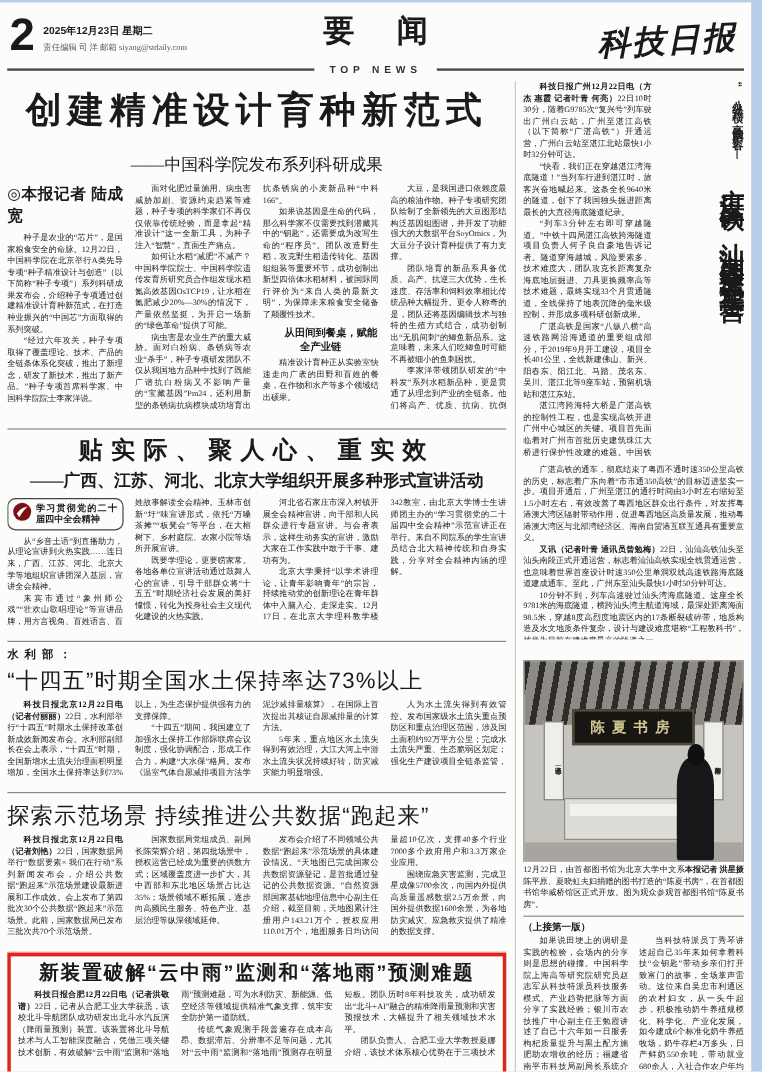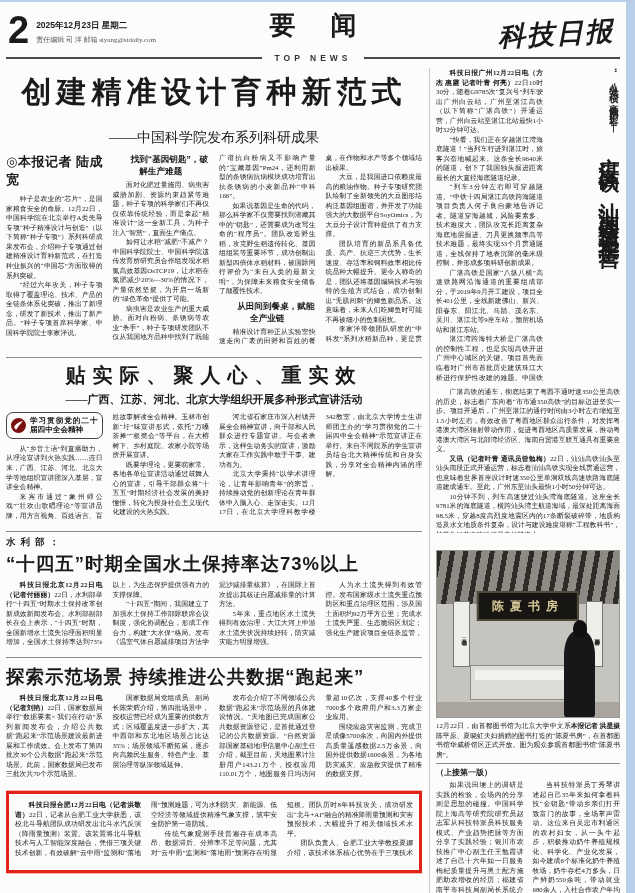--- a/index.html
+++ b/index.html
@@ -34,31 +34,31 @@
          margin:4px 0 3px 0 !important;text-align:center;}
   .by{font-weight:bold;text-indent:0 !important;margin-bottom:5px !important;font-size:13px;}
   
   .a1-head{font-family:"Liberation Sans",sans-serif;font-weight:bold;font-size:30px;letter-spacing:5px;
            text-align:center;margin-top:4px;}
   .a1-sub{font-weight:normal;font-size:14px;text-align:center;margin:16px 0 6px 0;}
   .a1-body{height:198px;column-count:4;column-gap:10px;column-fill:auto;}
   
   .a2{border-top:1px solid #8a8a8a;margin-top:6px;padding-top:4px;}
   .a2-head{font-family:"Liberation Sans",sans-serif;font-weight:bold;font-size:20px;letter-spacing:7px;text-align:center;}
-  .a2-sub{font-weight:bold;font-size:11px;text-align:center;margin:3px 0 5px 0;}
+  .a2-sub{font-weight:bold;font-size:14px;text-align:center;margin:3px 0 5px 0;}
   .a2-body{height:114px;column-count:4;column-gap:10px;column-fill:auto;}
-  .badge{border:1.2px solid #444;border-radius:7px;padding:3px 4px;display:flex;align-items:center;
+  .badge{border:1.2px solid #444;border-radius:7px;padding:3px 4px;display:flex;align-items:flex-start;
          margin-bottom:5px;break-inside:avoid;}
   .badge-ic{flex:0 0 15px;height:15px;border-radius:50%;background:#7a1010;position:relative;margin-right:4px;}
   .badge-ic svg{position:absolute;left:2px;top:2px;}
   .badge-tx{font-family:"Liberation Sans",sans-serif;font-weight:bold;font-size:7.6px;line-height:1.25;}
   
   .nb{border-top:1px solid #8a8a8a;margin-top:5px;padding-top:4px;}
   .kicker{font-family:"Liberation Sans",sans-serif;font-weight:bold;font-size:9.5px;letter-spacing:5px;}
-  .nb-head{font-family:"Liberation Sans",sans-serif;font-weight:bold;font-size:18.5px;letter-spacing:1px;margin:2px 0 4px 0;}
+  .nb-head{font-family:"Liberation Sans",sans-serif;font-weight:normal;font-size:18.5px;letter-spacing:1px;margin:2px 0 4px 0;}
   .nb3-body{height:72px;column-count:4;column-gap:10px;column-fill:auto;}
   .nb4-body{height:92px;column-count:4;column-gap:10px;column-fill:auto;}
   
   .redbox{border:3.5px solid #e2231a;margin-top:6px;padding:3px 6px 4px 6px;box-shadow:0 0 0 1px #f6b5b0;}
   .red-head{font-family:"Liberation Sans",sans-serif;font-weight:bold;font-size:16.5px;letter-spacing:1.5px;text-align:center;}
   .red-body{height:66px;column-count:3;column-gap:10px;column-fill:auto;margin-top:3px;}
   
   .gz-row{display:flex;height:314px;overflow:hidden;}
   .gz-txt{flex:1;}
   .gz-vert{flex:0 0 72px;margin-left:5px;writing-mode:vertical-rl;display:flex;align-items:flex-start;}
@@ -117,21 +117,20 @@
 
     <div class="colL">
 
       <div>
         <div class="a1-head">创建精准设计育种新范式</div>
         <div class="a1-sub">——中国科学院发布系列科研成果</div>
         <div class="a1-body body-txt">
           <p class="by">◎本报记者 陆成宽</p>
           <p>种子是农业的“芯片”，是国家粮食安全的命脉。12月22日，中国科学院在北京举行A类先导专项“种子精准设计与创造”（以下简称“种子专项”）系列科研成果发布会，介绍种子专项通过创建精准设计育种新范式，在打造种业振兴的“中国芯”方面取得的系列突破。</p>
           <p>“经过六年攻关，种子专项取得了覆盖理论、技术、产品的全链条体系化突破，推出了新理念，研发了新技术，推出了新产品。”种子专项首席科学家、中国科学院院士李家洋说。</p>
-          <p class="insub">找到“基因钥匙”，破解生产难题</p>
           <p>面对化肥过量施用、病虫害威胁加剧、资源约束趋紧等难题，种子专项的科学家们不再仅仅依靠传统经验，而是拿起“精准设计”这一全新工具，为种子注入“智慧”，直面生产痛点。</p>
           <p>如何让水稻“减肥”不减产？中国科学院院士、中国科学院遗传发育所研究员合作组发现水稻氮高效基因OsTCP19，让水稻在氮肥减少20%—30%的情况下，产量依然坚挺，为开启一场新的“绿色革命”提供了可能。</p>
           <p>病虫害是农业生产的重大威胁。面对白粉病、条锈病等农业“杀手”，种子专项研发团队不仅从我国地方品种中找到了既能广谱抗白粉病又不影响产量的“宝藏基因”Pm24，还利用新型的条锈病抗病模块成功培育出抗条锈病的小麦新品种“中科166”。</p>
           <p>如果说基因是生命的代码，那么科学家不仅需要找到潜藏其中的“钥匙”，还需要成为改写生命的“程序员”。团队改造野生稻，攻克野生稻遗传转化、基因组组装等重要环节，成功创制出新型四倍体水稻材料，被国际同行评价为“来自人类的最新文明”，为保障未来粮食安全储备了颠覆性技术。</p>
           <p class="insub">从田间到餐桌，赋能全产业链</p>
           <p>精准设计育种正从实验室快速走向广袤的田野和百姓的餐桌，在作物和水产等多个领域结出硕果。</p>
           <p>大豆，是我国进口依赖度最高的粮油作物。种子专项研究团队绘制了全新领先的大豆图形结构泛基因组图谱，并开发了功能强大的大数据平台SoyOmics，为大豆分子设计育种提供了有力支撑。</p>
           <p>团队培育的新品系具备优质、高产、抗逆三大优势，生长速度、存活率和饲料效率相比传统品种大幅提升。更令人称奇的是，团队还将基因编辑技术与独特的生殖方式结合，成功创制出“无肌间刺”的鲫鱼新品系。这意味着，未来人们吃鲫鱼时可能不再被细小的鱼刺困扰。</p>
           <p>李家洋带领团队研发的“中科发”系列水稻新品种，更是贯通了从理念到产业的全链条。他们将高产、优质、抗病、抗倒伏、耐盐碱等优良基因精准聚合在一起，培育出“中科发5号”。该品种在东北稻区比主栽品种增产超20%，在盐碱地上亩产突破600公斤，屡获全国优质稻食味金奖。</p>
         </div>
@@ -173,20 +172,21 @@
         <div class="nb4-body body-txt">
           <p><b class="lead-b">科技日报北京12月22日电（记者刘艳）</b><span>22日，国家数据局举行“数据要素× 我们在行动”系列新闻发布会，介绍公共数据“跑起来”示范场景建设最新进展和工作成效。会上发布了第四批次30个公共数据“跑起来”示范场景。此前，国家数据局已发布三批次共70个示范场景。</span></p>
           <p>国家数据局党组成员、副局长陈荣辉介绍，第四批场景中，授权运营已经成为重要的供数方式；区域覆盖度进一步扩大，其中西部和东北地区场景占比达35%；场景领域不断拓展，逐步向高频民生服务、特色产业、基层治理等纵深领域延伸。</p>
           <p>发布会介绍了不同领域公共数据“跑起来”示范场景的具体建设情况。“天地图已完成国家公共数据资源登记，是首批通过登记的公共数据资源。”自然资源部国家基础地理信息中心副主任介绍，截至目前，天地图累计注册用户143.21万个，授权应用110.01万个，地图服务日均访问量超10亿次，支撑40多个行业7000多个政府用户和3.3万家企业应用。</p>
           <p>围绕应急灾害监测，完成卫星成像5700余次，向国内外提供高质量遥感数据2.5万余景，向国外提供数据1600余景，为各地防灾减灾、应急救灾提供了精准的数据支撑。</p>
 
         </div>
       </div>
 
       <div class="redbox">
+        <div class="red-head">新装置破解“云中雨”监测和“落地雨”预测难题</div>
         <div class="red-body body-txt">
           <p><b class="lead-b">科技日报合肥12月22日电（记者洪敬谱）</b><span>22日，记者从合肥工业大学获悉，该校北斗导航团队成功研发出北斗水汽反演（降雨量预测）装置。该装置将北斗导航技术与人工智能深度融合，凭借三项关键技术创新，有效破解“云中雨”监测和“落地雨”预测难题，可为水利防灾、新能源、低空经济等领域提供精准气象支撑，筑牢安全防护第一道防线。</span></p>
           <p>传统气象观测手段普遍存在成本高昂、数据滞后、分辨率不足等问题，尤其对“云中雨”监测和“落地雨”预测存在明显短板。团队历时8年科技攻关，成功研发出“北斗+AI”融合的精准降雨量预测和灾害预报技术，大幅提升了相关领域技术水平。</p>
           <p>团队负责人、合肥工业大学教授夏娜介绍，该技术体系核心优势在于三项技术创新：一是基于混合时频分布的北斗信号干扰检测与识别方法，有效破解复杂电磁环境下北斗卫星信号易受干扰的难题；二是改进型随机游走大气参数求解方法，实现可降水量（PWV）的精确反演，求解精度提升约65%；三是多变量时序预测模型，实现行业最高87.6%的正报率和8.5%的最低空报率，为短时临近灾害性降雨等恶劣天气预警提供可靠支撑。</p>
         </div>
       </div>
 
     </div>
 
     <div class="colR">

